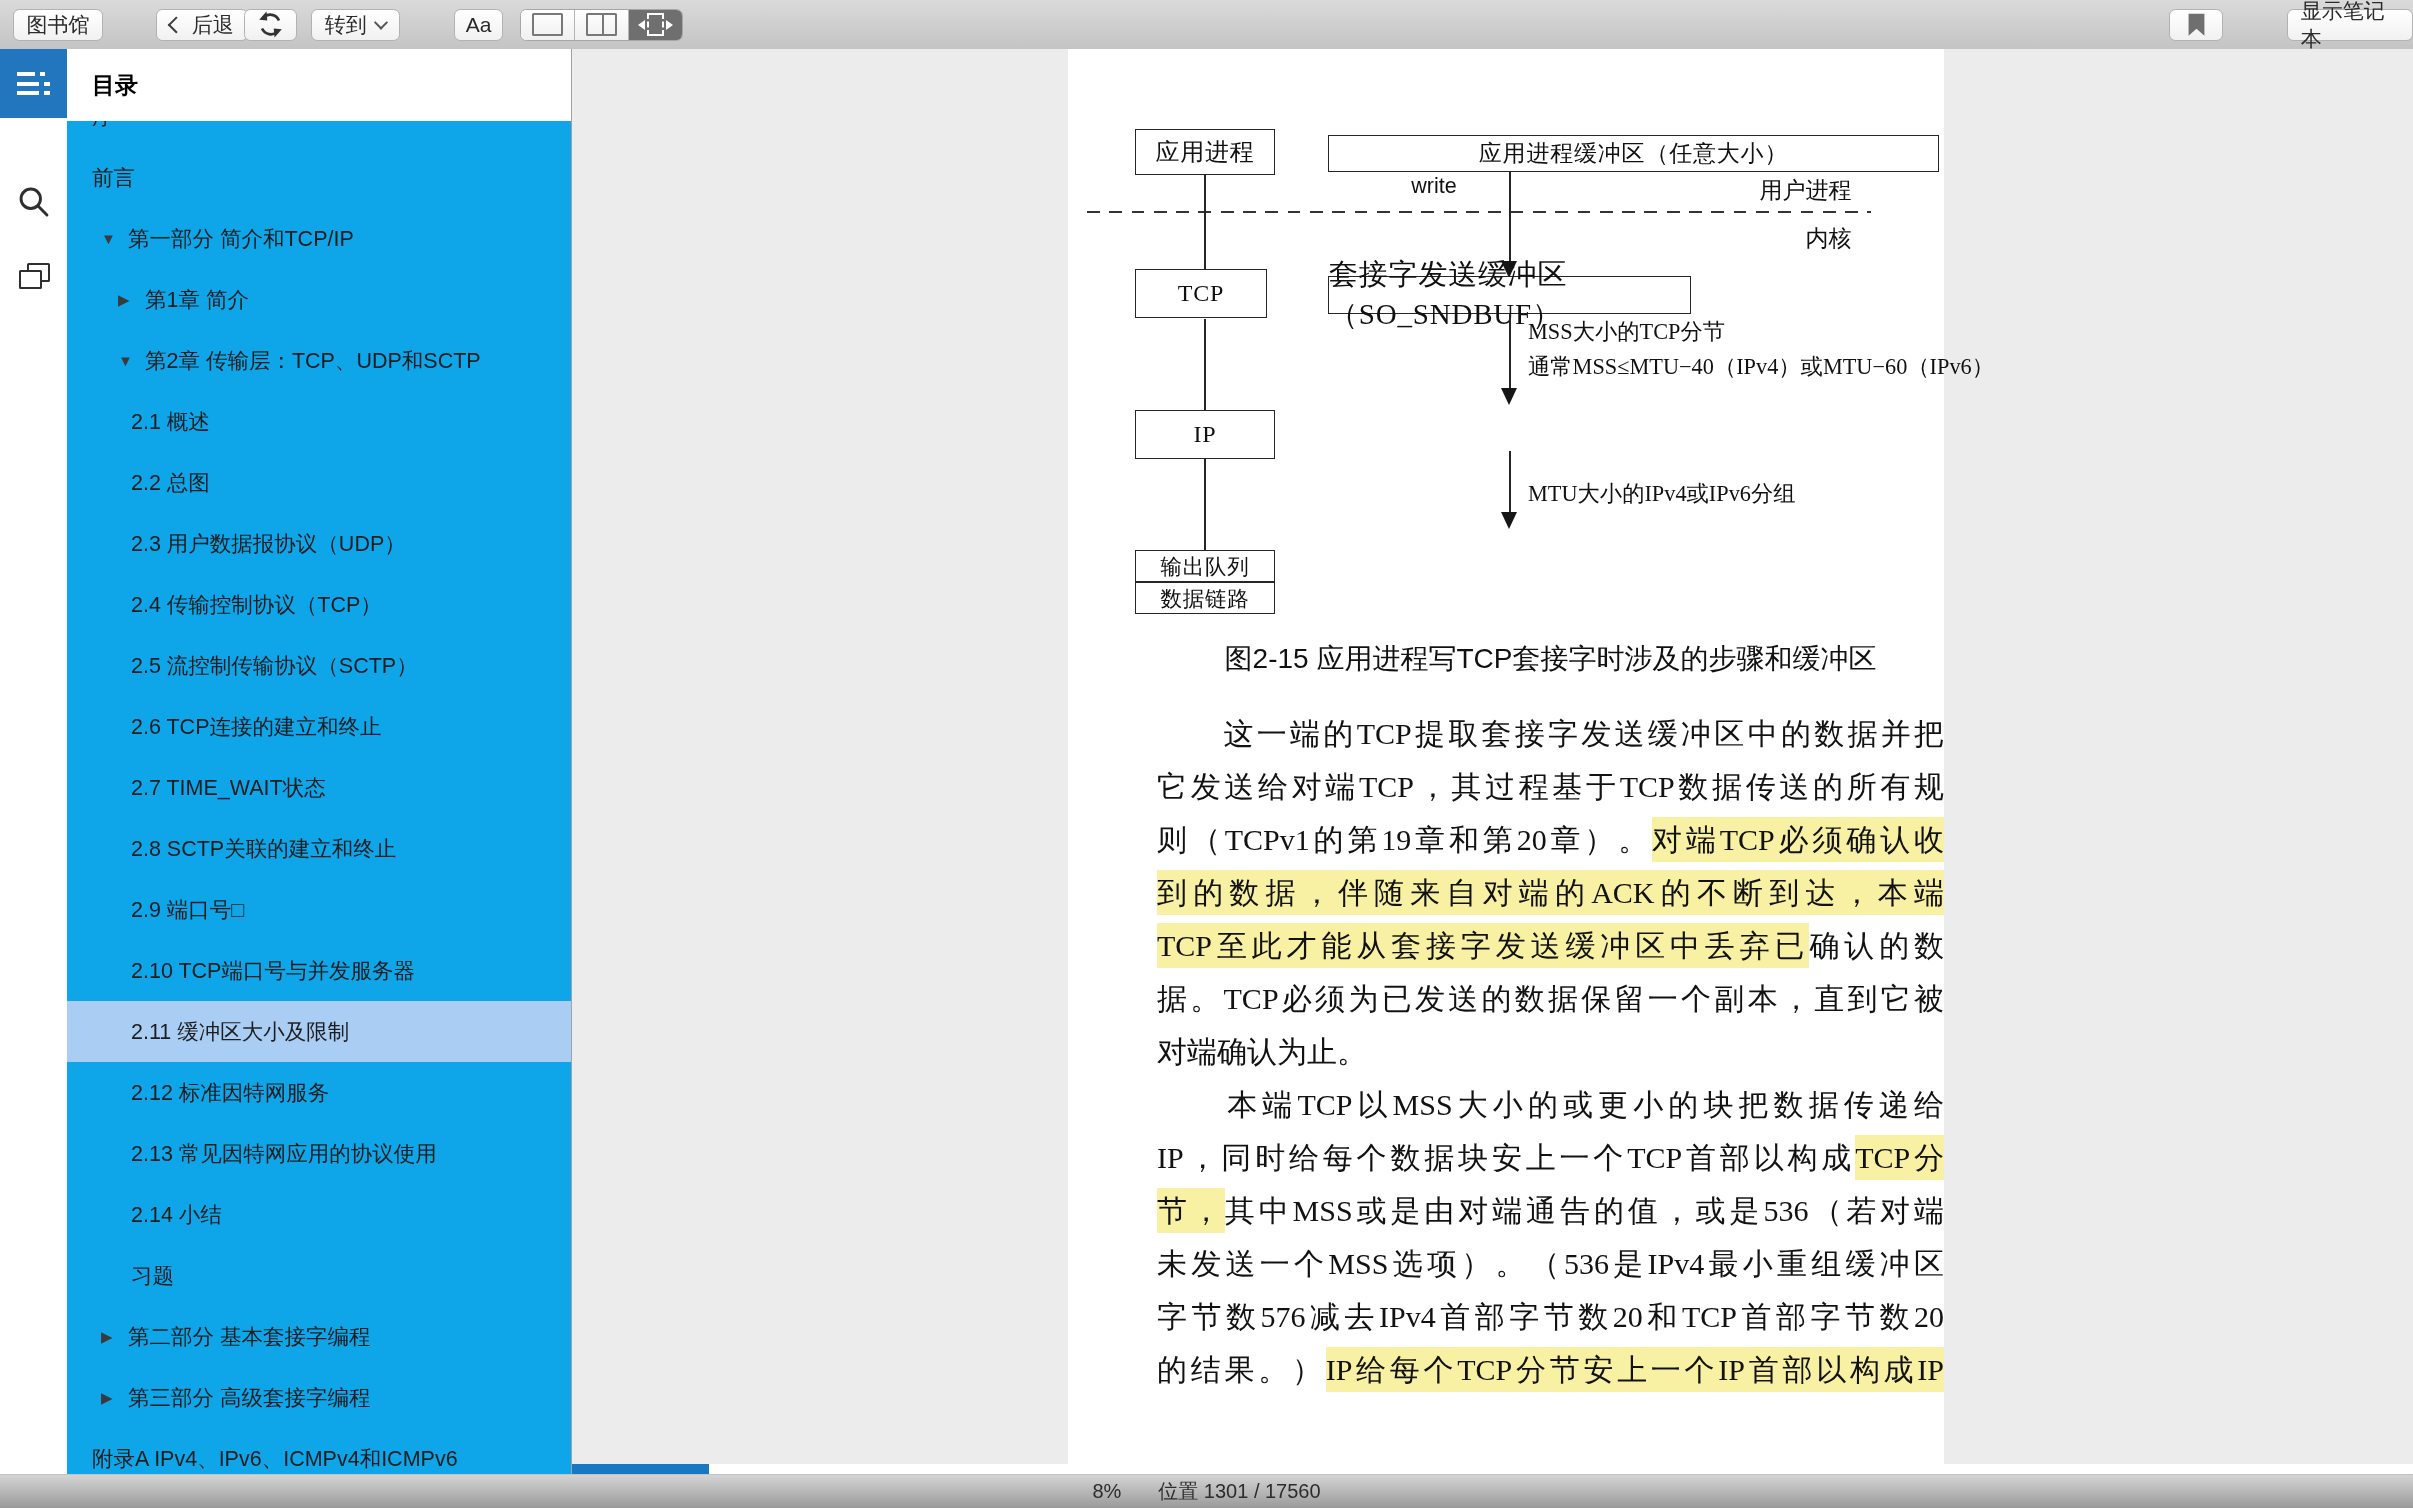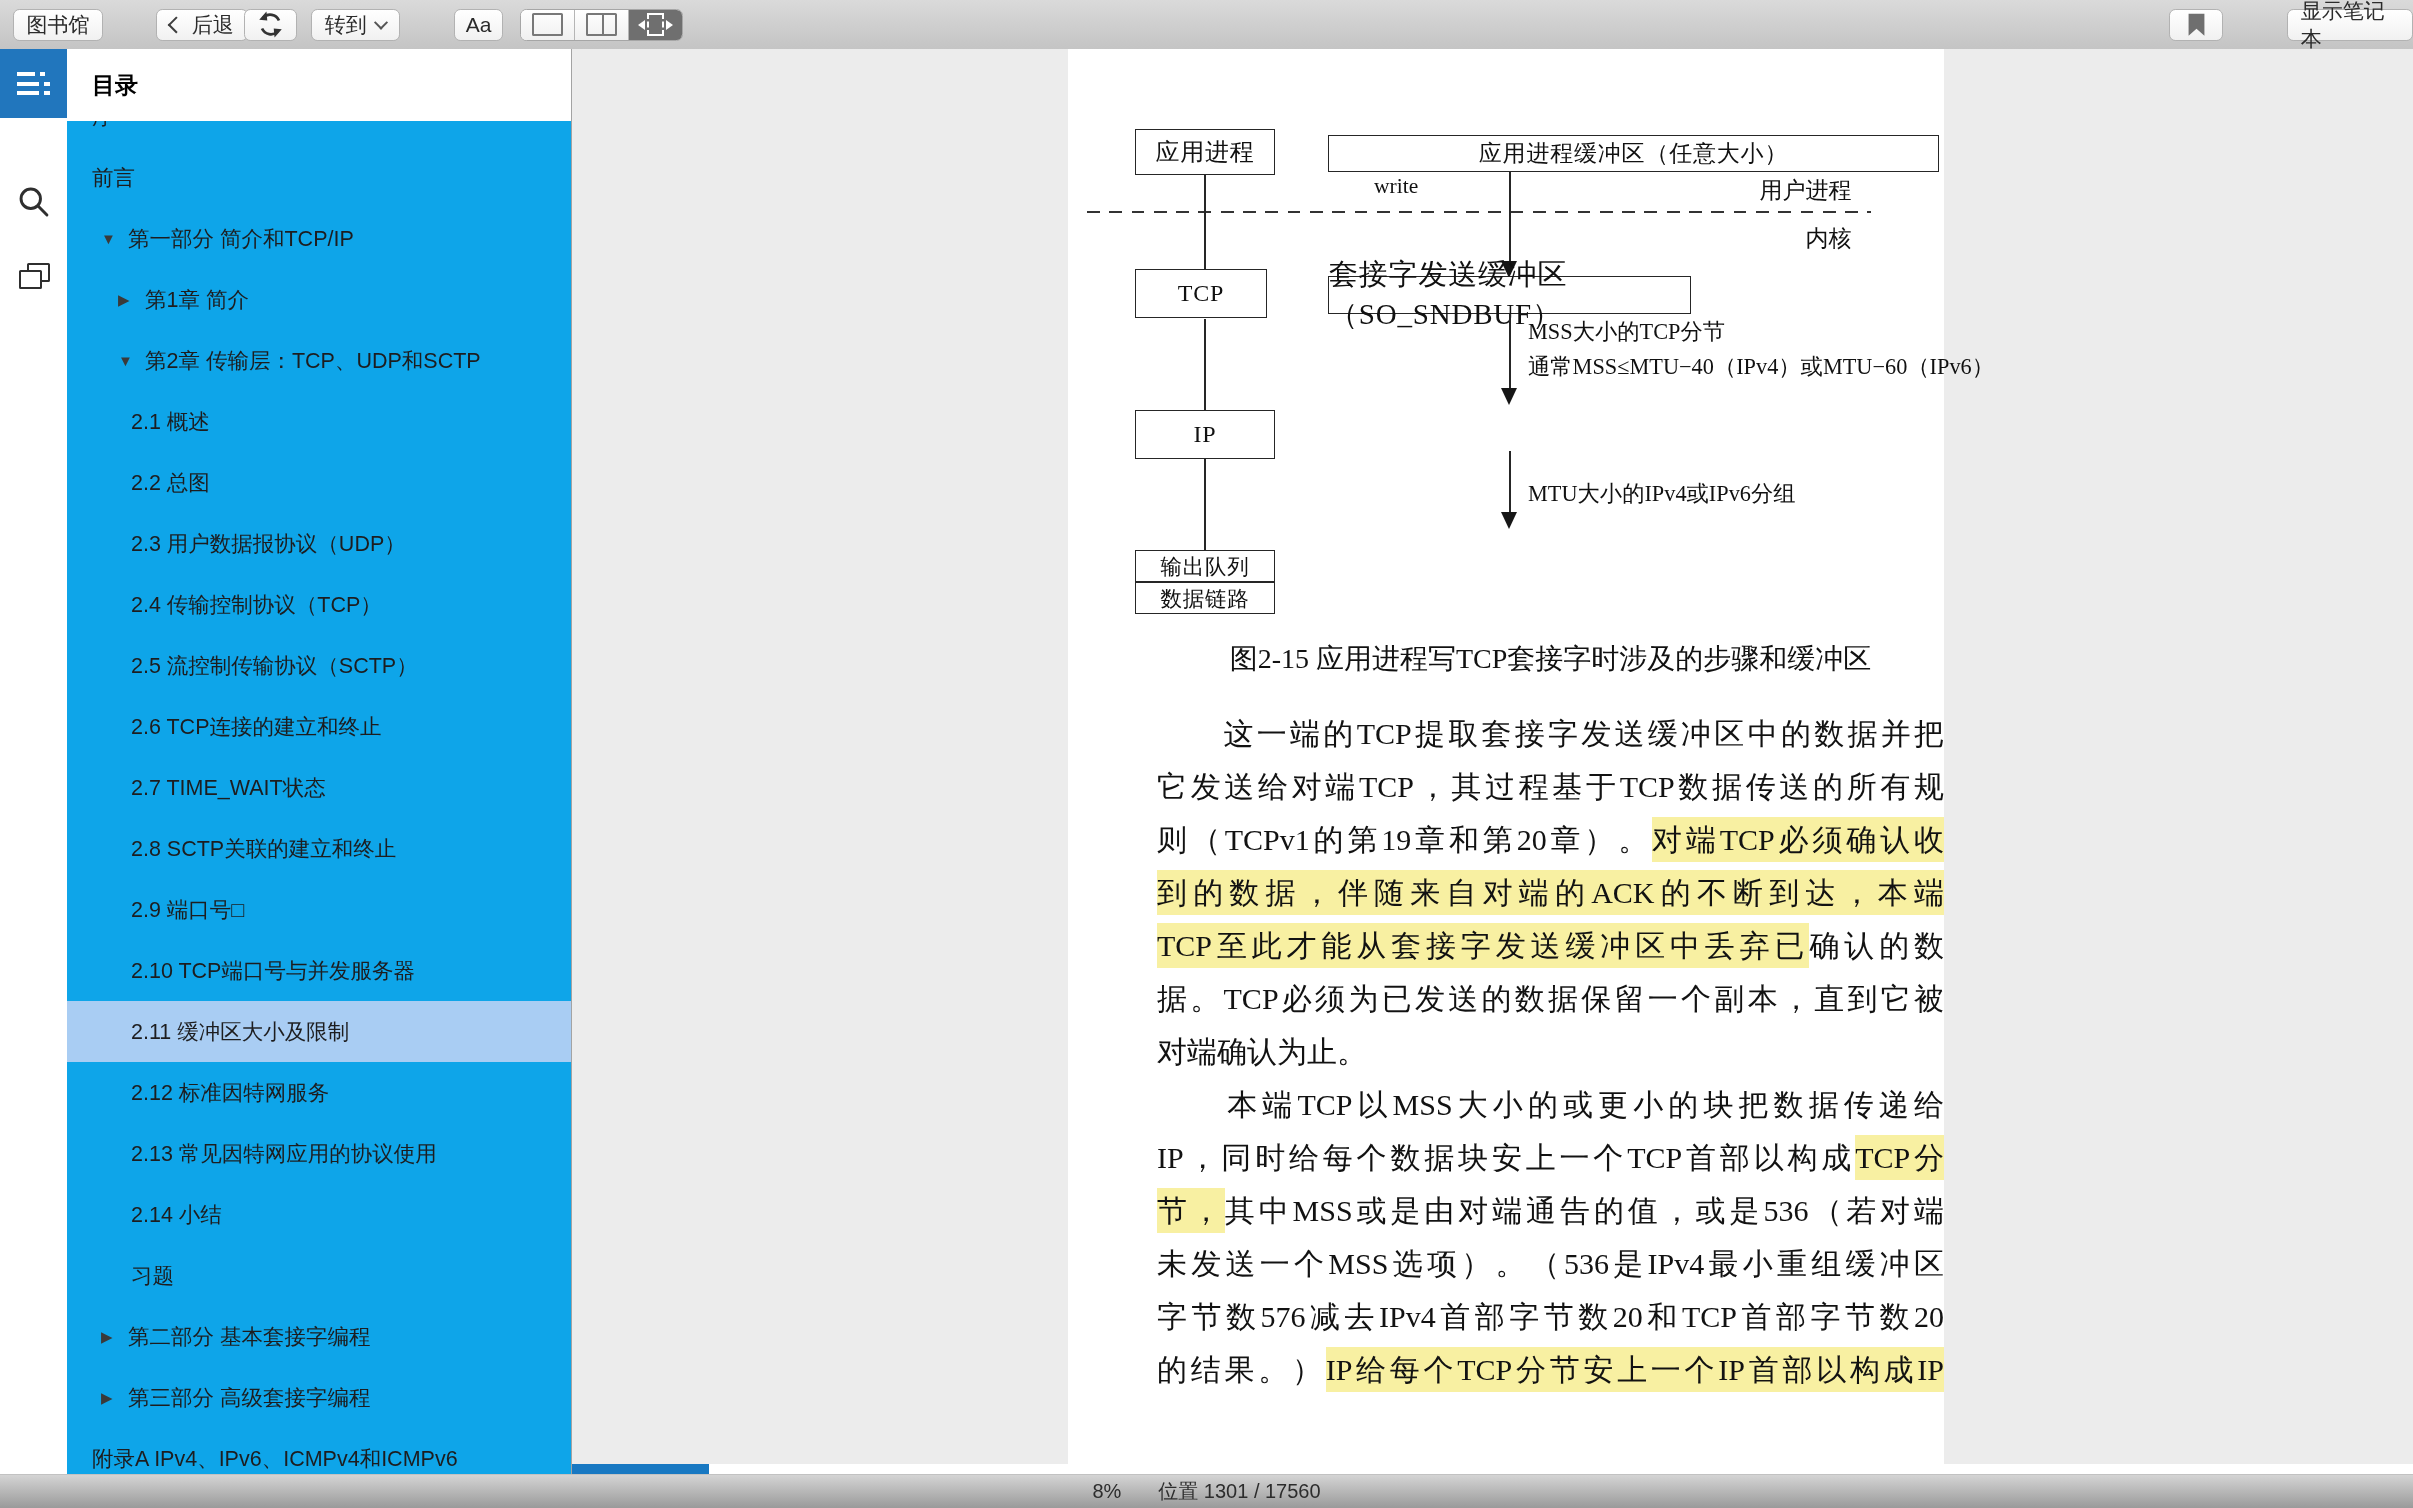--- a/index.html
+++ b/index.html
@@ -82,31 +82,31 @@
   .aline{position:absolute;left:374px;width:1.6px;background:#262626}
   .a1{top:42px;height:94px}
   .a2{top:185px;height:77px}
   .a3{top:322px;height:64px}
   .ahead{position:absolute;left:366px;width:0;height:0;
          border-left:8.8px solid transparent;border-right:8.8px solid transparent;border-top:17.6px solid #161616}
   .h1{top:132px}.h2{top:259px}.h3{top:383px}
   .dashline{position:absolute;left:-48px;top:82px;width:784px;height:2.4px;
             background:repeating-linear-gradient(90deg,#333 0 12.8px,transparent 12.8px 22.3px)}
   .fw{position:absolute;font-size:22.3px;white-space:nowrap}
-  .f-write{left:239px;top:45px;width:120px;text-align:left;
-           font-family:Liberation Serif, serif;font-size:21.5px}
+  .f-write{left:239px;top:45px;width:120px;text-align:center;
+           font-family:Liberation Sans, sans-serif;font-size:21.5px}
   .f-userproc{right:1.6px;top:46px;font-size:23px}
   .f-kernel{right:1.6px;top:94px;font-size:23px}
   .f-mss1{left:393px;top:188px}
   .f-mss2{left:393px;top:223px}
   .f-mtu{left:393px;top:350px}
 
   
   .caption{position:absolute;left:89px;top:591px;width:787px;text-align:center;
-           font-size:28px;color:#111;font-family:Liberation Serif, serif}
+           font-size:28px;color:#111;font-family:Liberation Sans, sans-serif}
   .textblock{position:absolute;left:89px;top:658px;width:787px;
              font-family:"Liberation Serif","DejaVu Serif",serif;font-size:30px;color:#121212}
   .tline{height:53px;line-height:53px;text-align:justify;text-align-last:justify;overflow:hidden}
   .tline.noj{text-align-last:left}
   .hl{background:#f8f0a2;padding:5.6px 0}
 
   
   .bottombar{position:absolute;left:0;right:0;bottom:0;height:34px;
              background:linear-gradient(#d4d4d4,#9a9a9a);border-top:0.8px solid #c2c2c2;box-sizing:border-box;
              display:flex;align-items:center;justify-content:center;gap:37px;

